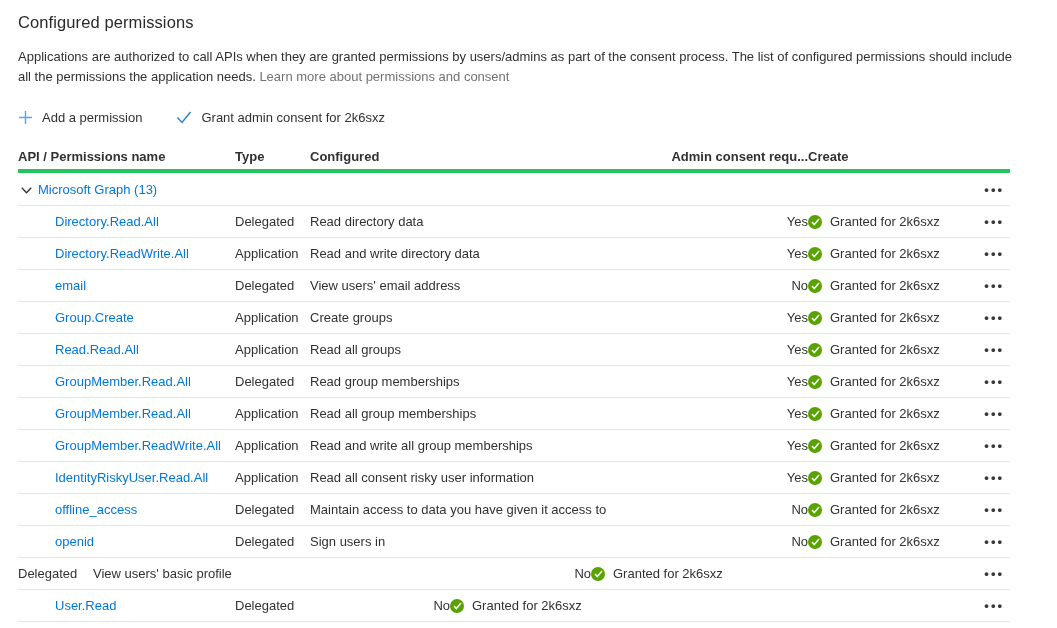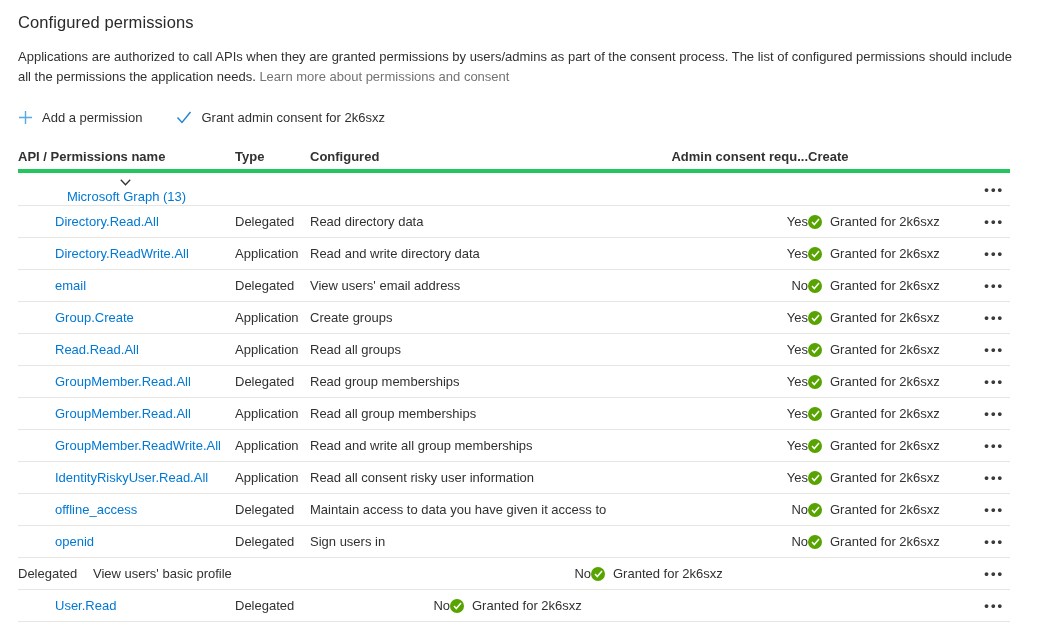--- a/index.html
+++ b/index.html
@@ -76,21 +76,21 @@
   .col-desc   { width: 358px; flex: none; overflow: hidden; white-space: nowrap; }
   .col-admin  { width: 140px; flex: none; overflow: hidden; white-space: nowrap; text-overflow: ellipsis; text-align: right; }
   .col-status { flex: 1; display: flex; align-items: center; overflow: hidden; white-space: nowrap; }
   .col-menu   { width: 40px; flex: none; text-align: right; }
 
   .perm-link {
     color: #0078d4;
     text-decoration: none;
     cursor: pointer;
   }
-  .row .col-name { padding-left: 37px; flex-direction: column; }
+  .row .col-name { padding-left: 37px; }
   .group-row .col-name { padding-left: 0; display: flex; align-items: center; }
 
   .chevron-btn {
     background: none; border: none; cursor: pointer;
     padding: 0 6px 0 3px; display: flex; align-items: center;
   }
 
   .status-icon {
     width: 14px; height: 14px;
     border-radius: 50%;

